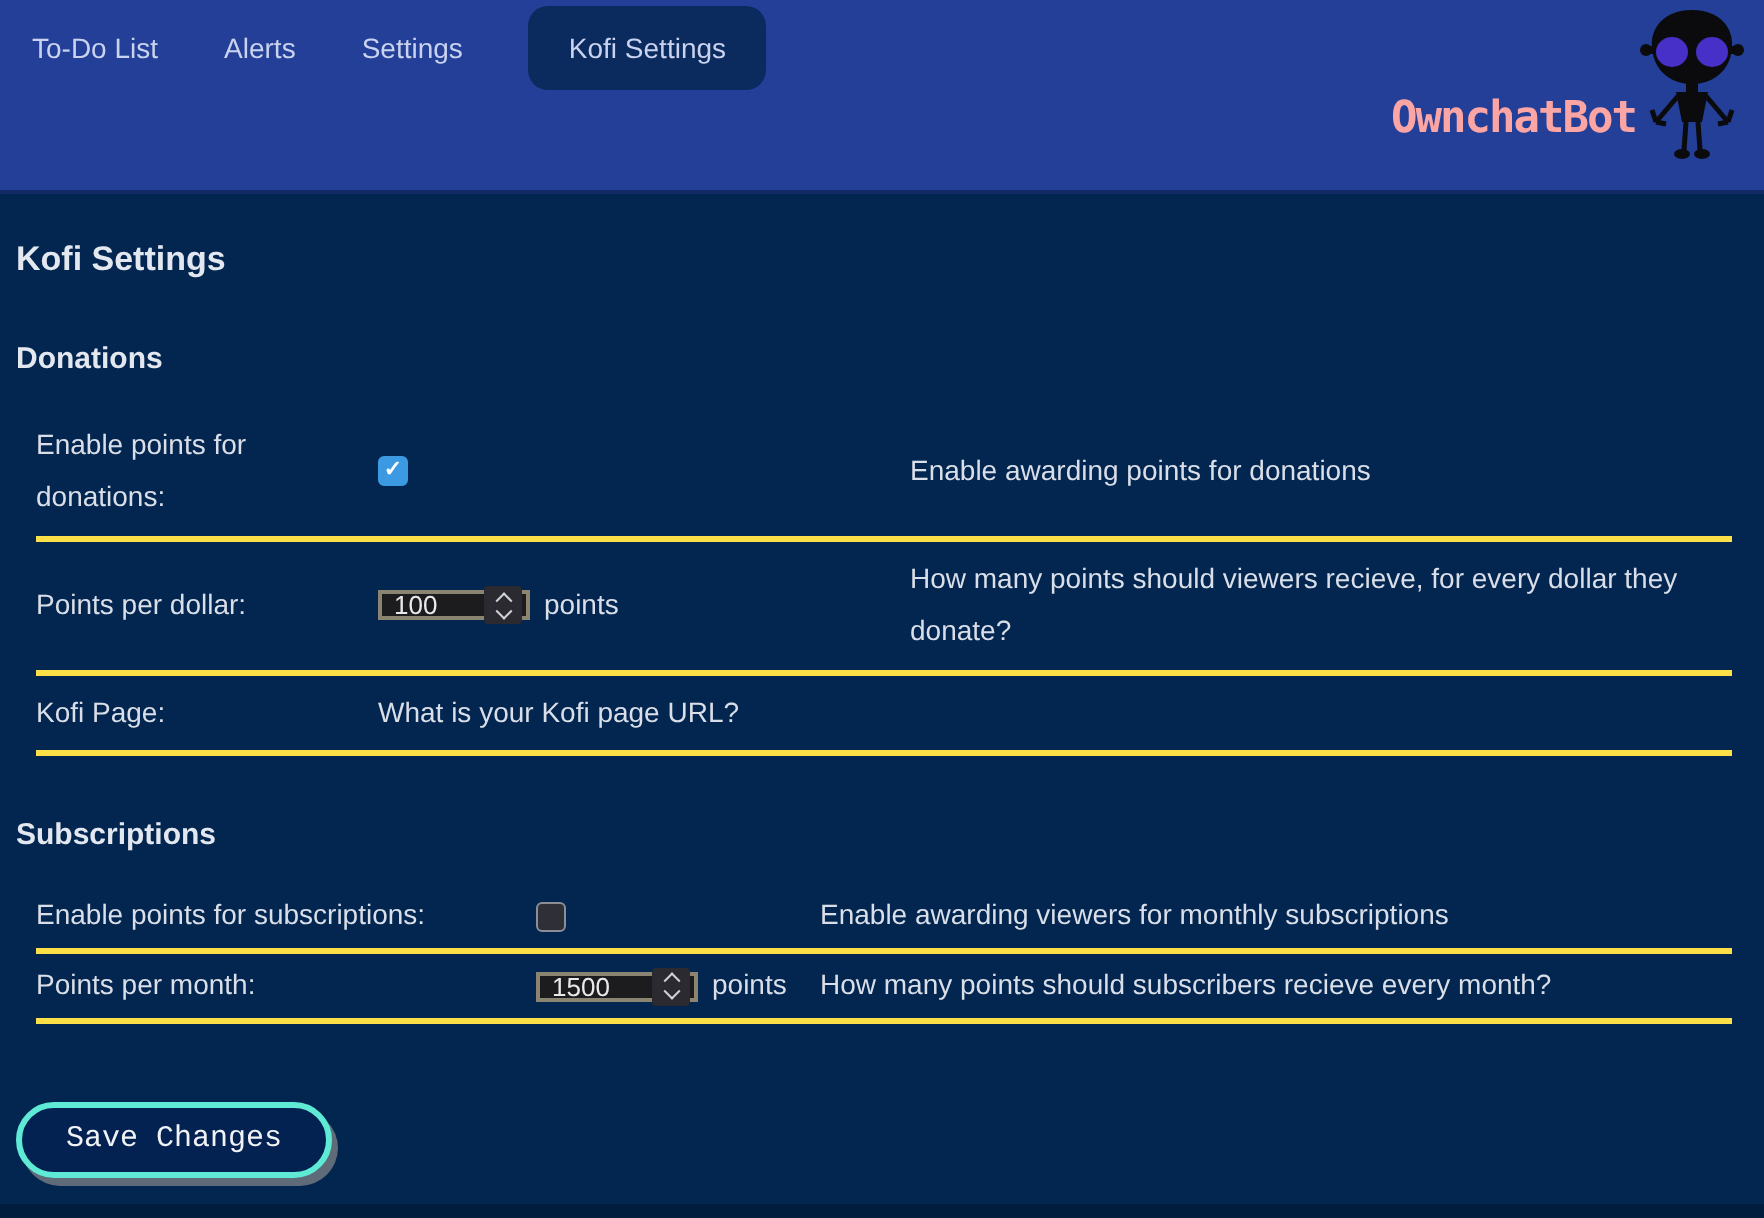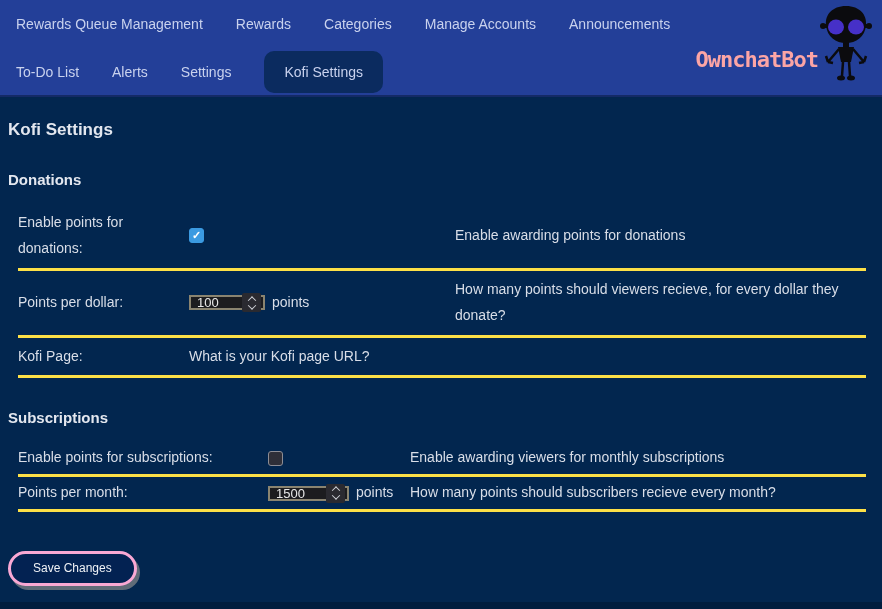--- a/index.html
+++ b/index.html
@@ -149,47 +149,40 @@
     width:258px;
     padding:0 6px;
     outline:none;
   }
 
   
   .save-btn {
     margin:39px 0 0 0;
     background:#032252;
     color:#f0f2f6;
-    font-family:Liberation Sans, sans-serif;
-    font-size:12px;
+    font-family:Liberation Mono, monospace;
+    font-size:15px;
     padding:7px 22px 8px 22px;
-    border:3px solid #f9a8d4;
+    border:3px solid #5eead4;
     border-radius:19px;
     box-shadow:3px 4px 0 0 #5f6b78;
     cursor:pointer;
   }
 
   .footer-strip {
     position:absolute;
     left:0; bottom:0;
     width:100%; height:7px;
     background:#011d3e;
   }
 </style>
 </head>
 <body>
 
 <header class="nav">
-  <div class="nav-row row1">
-    <a class="nav-link">Rewards Queue Management</a>
-    <a class="nav-link">Rewards</a>
-    <a class="nav-link">Categories</a>
-    <a class="nav-link">Manage Accounts</a>
-    <a class="nav-link">Announcements</a>
-  </div>
   <div class="nav-row row2">
     <a class="nav-link">To-Do List</a>
     <a class="nav-link">Alerts</a>
     <a class="nav-link">Settings</a>
     <a class="nav-link active">Kofi Settings</a>
   </div>
   <div class="logo">
     <span class="logo-text">OwnchatBot</span>
     <span class="logo-bot">
       <svg width="52" height="80" viewBox="0 0 52 80">

